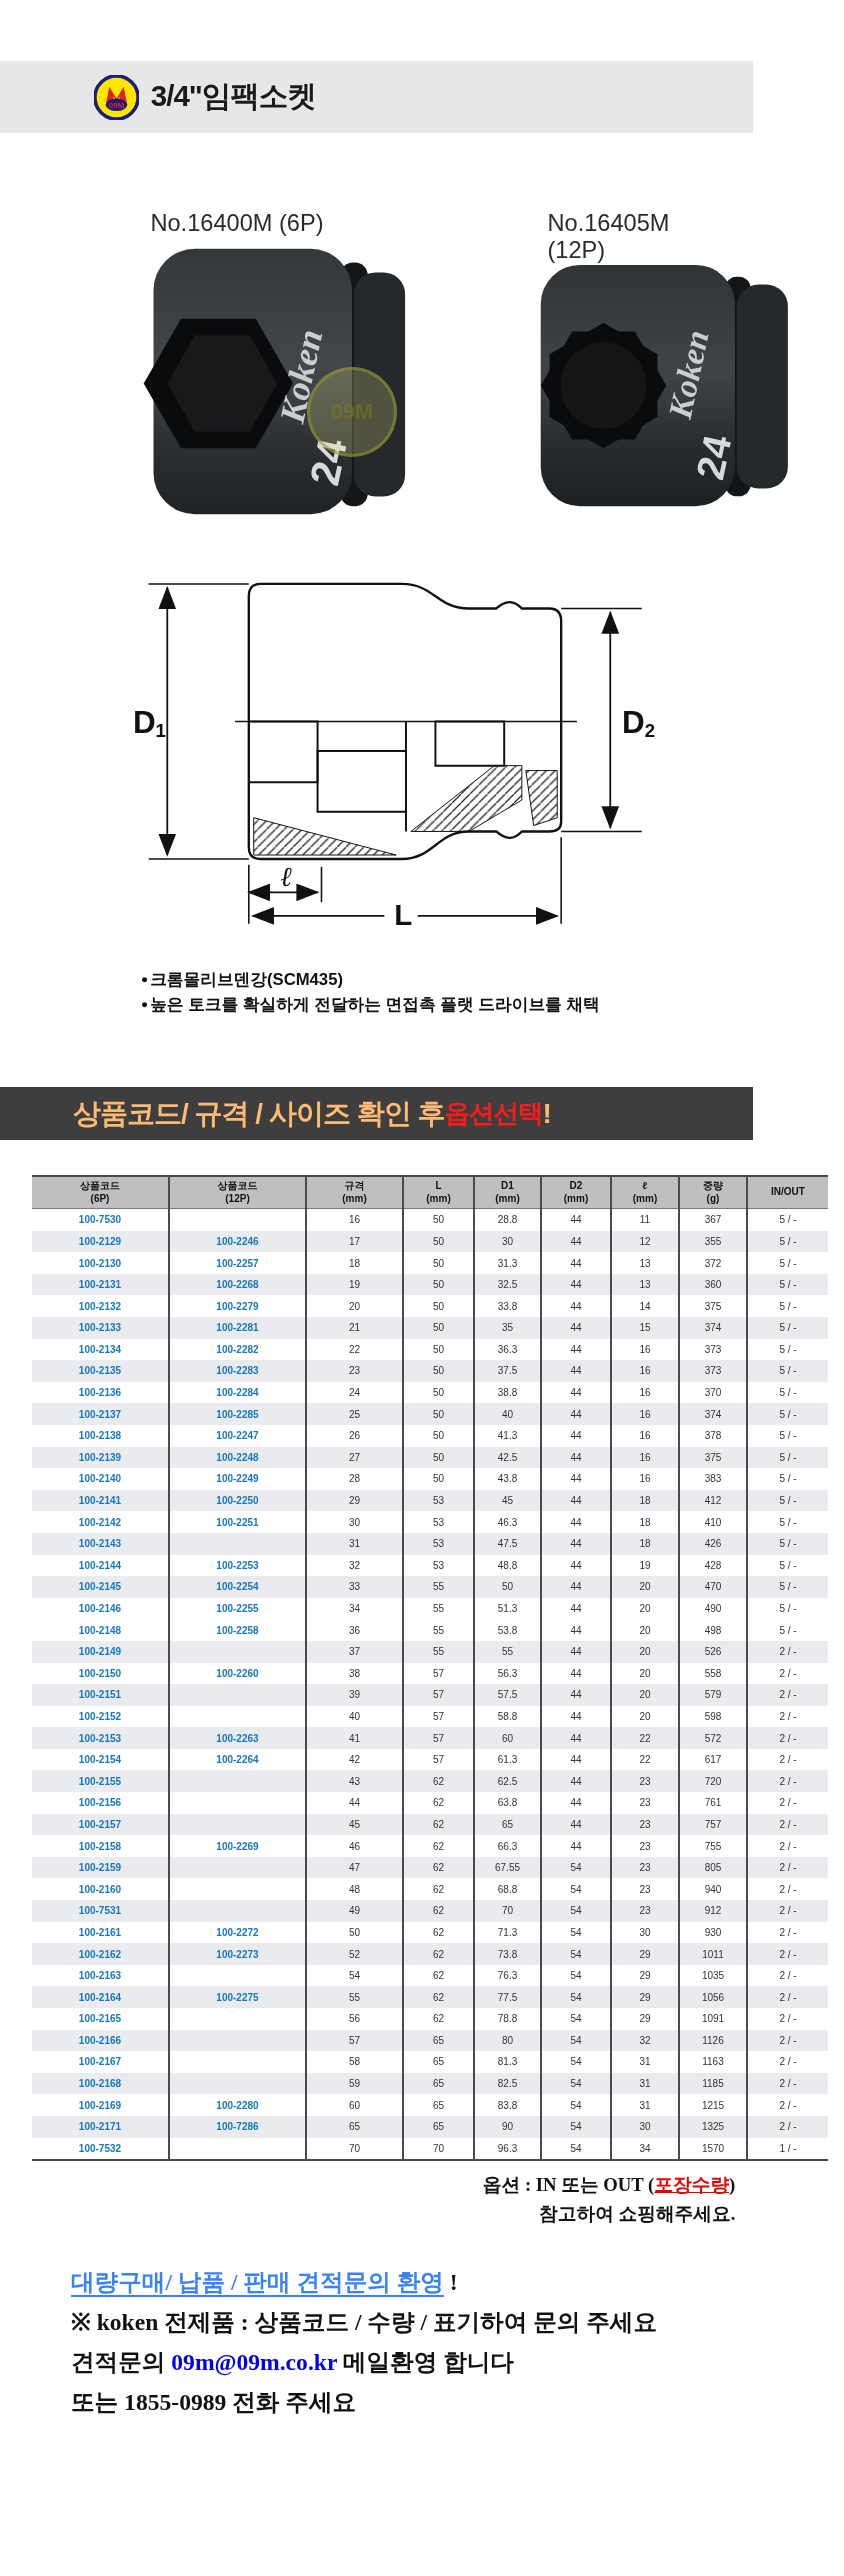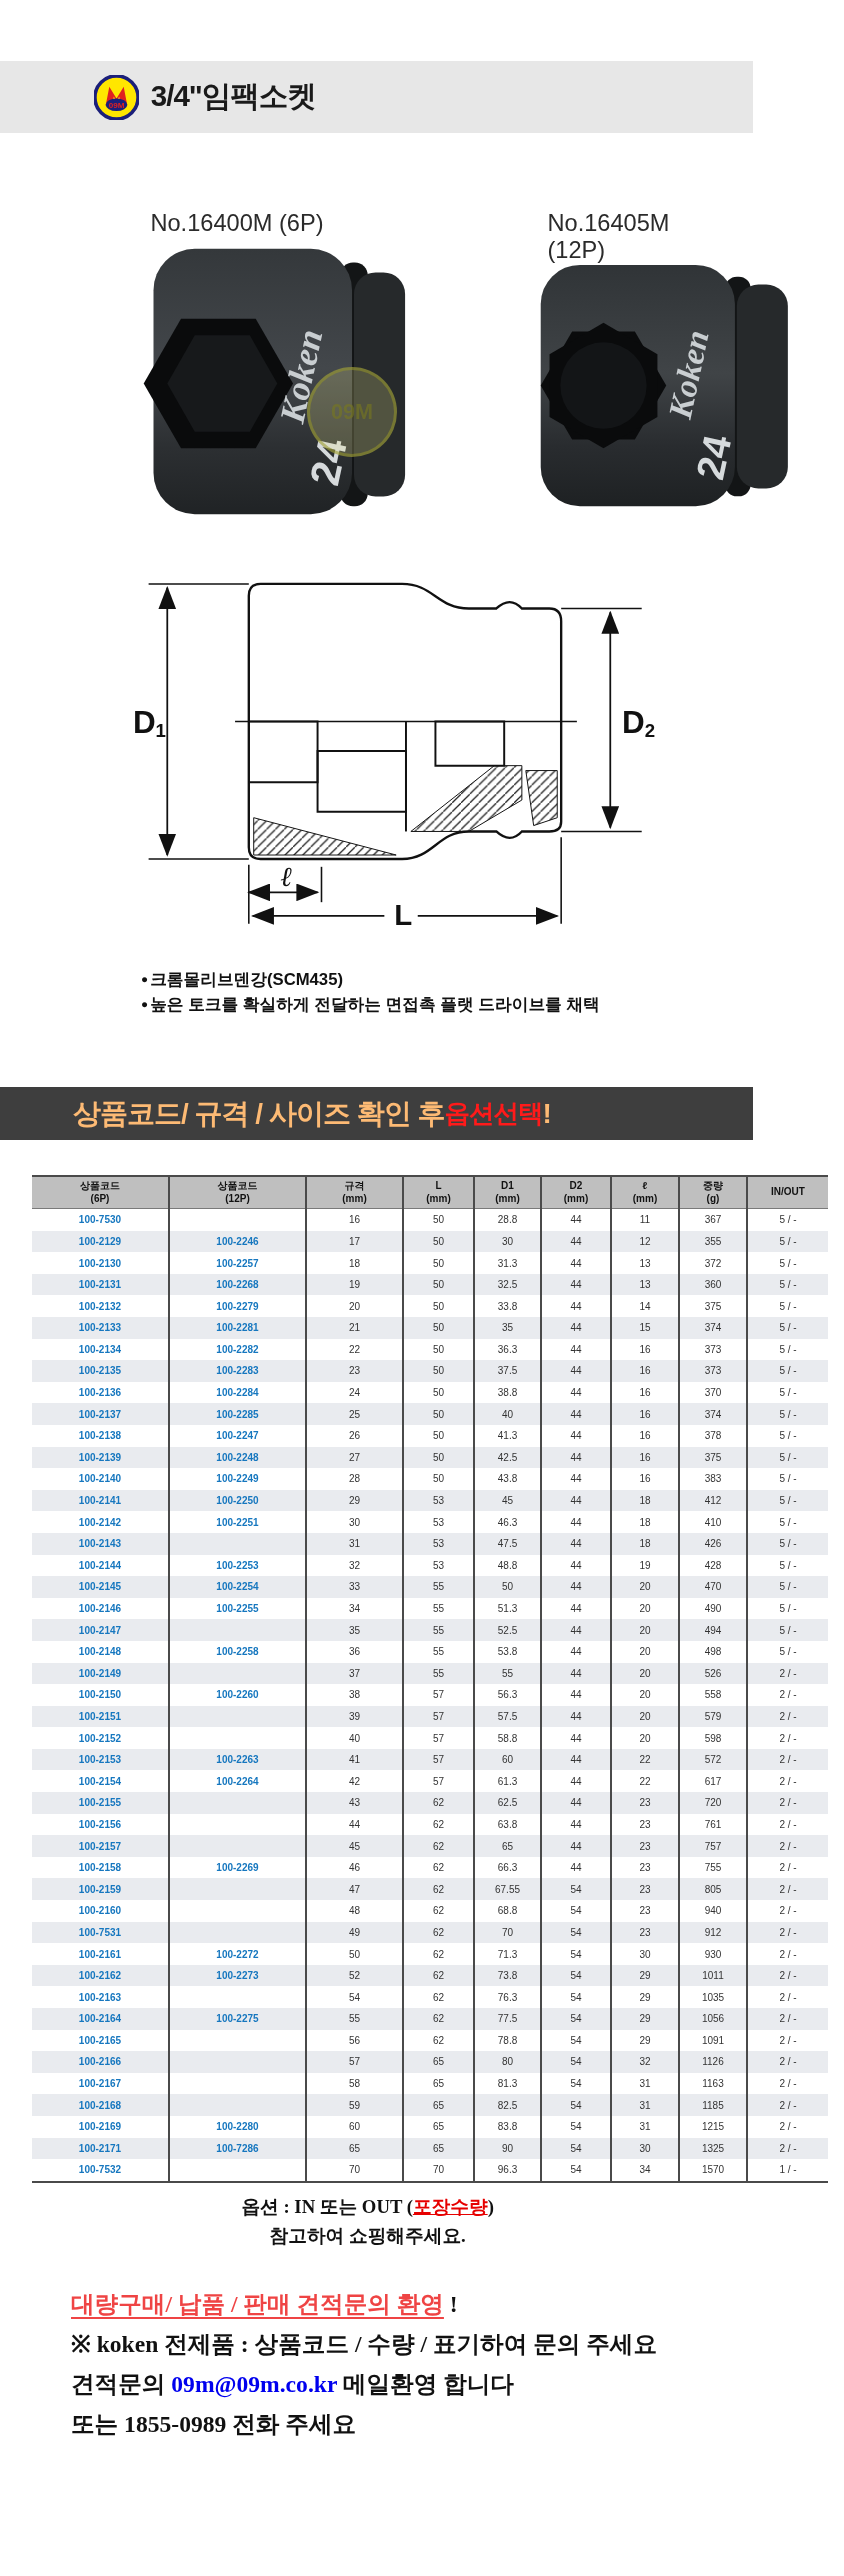--- a/index.html
+++ b/index.html
@@ -45,27 +45,27 @@
     border-top:2.9px solid #4a4a4a;border-bottom:2.9px solid #4a4a4a;}
   col.c1,col.c2{width:137px;} col.c3{width:97px;} col.c4{width:71px;} col.c5{width:67px;}
   col.c6{width:70px;} col.c7{width:68px;} col.c8{width:68px;} col.c9{width:81px;}
   th{background:#bfbfbf;color:#111;font-weight:bold;padding:2.9px 0;line-height:1.25;border-left:2px solid #4a4a4a;border-bottom:1px solid #7a7a7a;}
   th:first-child,td:first-child{border-left:none;}
   td{height:21.6px;text-align:center;color:#333;border-left:2px solid #4a4a4a;padding:0;}
   tr.alt td{background:#e9ebef;}
   td.code{color:#1677bf;font-weight:600;}
 
   
-  .note{margin-top:9.8px;text-align:center;padding-right:17.7px;
+  .note{margin-top:9.8px;text-align:right;padding-right:17.7px;
     font-family:"Liberation Serif",serif;font-weight:bold;font-size:18.7px;color:#111;line-height:1.55;}
   .note .red-u{color:#e60000;text-decoration:underline;}
 
   
   .footer{margin:33px 0 0 71px;font-family:"Liberation Serif",serif;font-weight:bold;font-size:23.6px;color:#111;line-height:1.7;}
-  .footer .red-u{color:#ef4444;text-decoration:underline;text-underline-offset:4.9px;}
+  .footer .red-u{color:#3b82f6;text-decoration:underline;text-underline-offset:4.9px;}
   .footer .email{color:#0000ee;text-align:center;}
   .bottom-spacer{height:33px;}
 
   svg text{user-select:none;}
 </style>
 </head>
 <body>
 
 <div class="page">
 
@@ -445,31 +445,20 @@
             <td class="code">100-2146</td>
             <td class="code">100-2255</td>
             <td>34</td>
             <td>55</td>
             <td>51.3</td>
             <td>44</td>
             <td>20</td>
             <td>490</td>
             <td>5 / -</td>
           </tr>
-          <tr class="alt">
-            <td class="code">100-2147</td>
-            <td class="code"></td>
-            <td>35</td>
-            <td>55</td>
-            <td>52.5</td>
-            <td>44</td>
-            <td>20</td>
-            <td>494</td>
-            <td>5 / -</td>
-          </tr>
           <tr>
             <td class="code">100-2148</td>
             <td class="code">100-2258</td>
             <td>36</td>
             <td>55</td>
             <td>53.8</td>
             <td>44</td>
             <td>20</td>
             <td>498</td>
             <td>5 / -</td>

